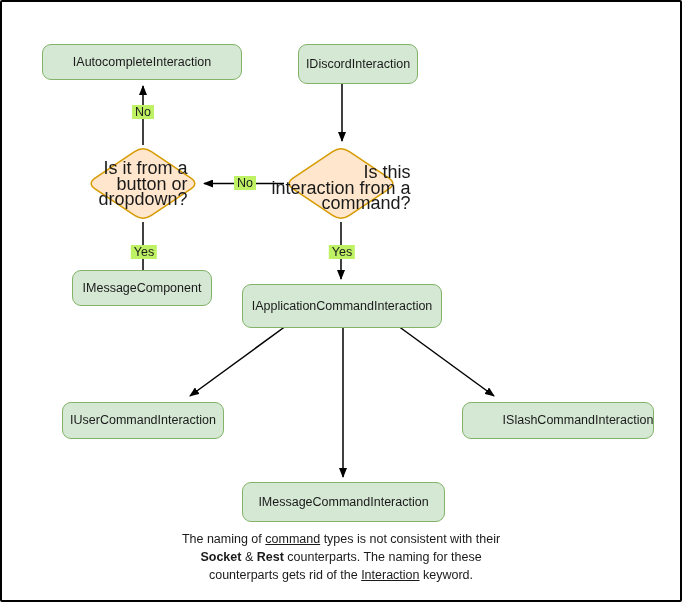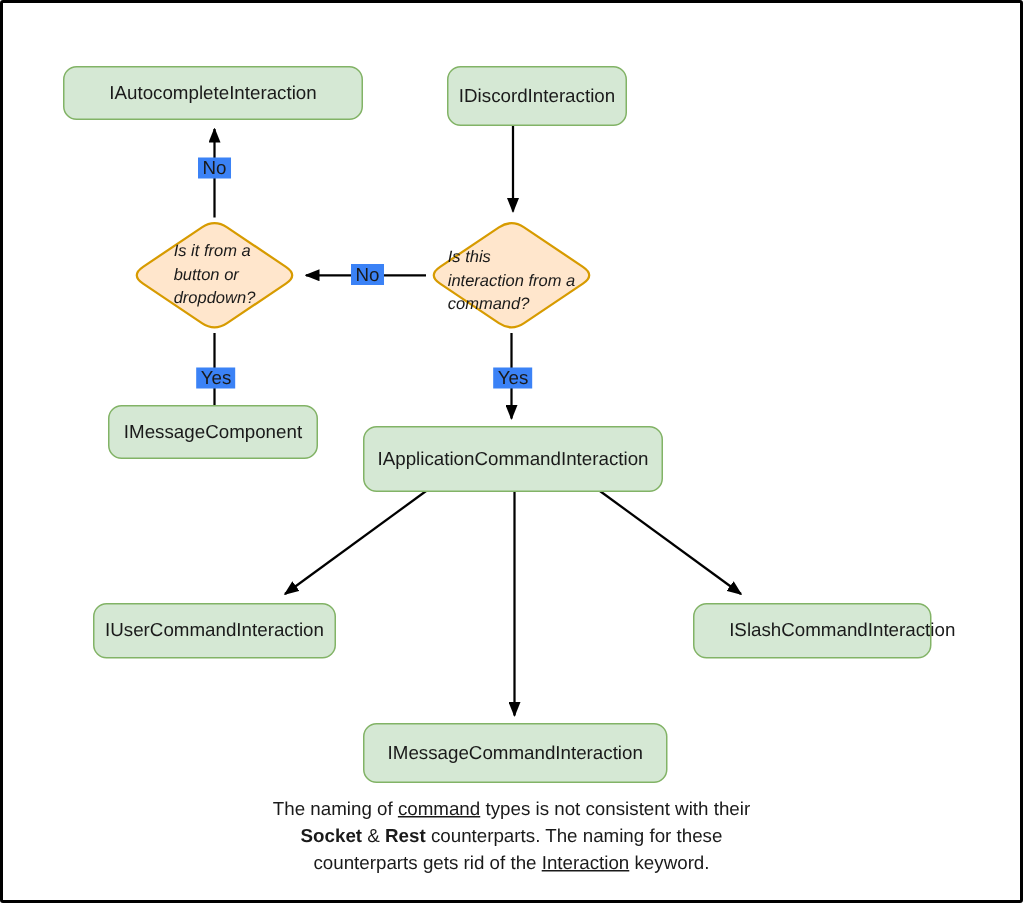--- a/index.html
+++ b/index.html
@@ -9,25 +9,25 @@
     font-family:"Liberation Sans", sans-serif; color:#1a1a1a; overflow:hidden;
   }
   .edges { position:absolute; left:0; top:0; width:682px; height:602px; }
   .node {
     position:absolute; display:flex; align-items:center; justify-content:center;
     background:#d5e8d4; border:1px solid #82b366; border-radius:9px;
     font-size:12.5px; text-align:center; box-sizing:border-box; line-height:15px;
   }
   .dlabel {
     position:absolute; transform:translate(-50%,-50%);
-    font-size:11px; line-height:15.5px; text-align:left; white-space:nowrap;font-style:italic;
+    font-size:18px; line-height:15.5px; text-align:right; white-space:nowrap;
   }
   .elabel {
     position:absolute; transform:translate(-50%,-50%);
-    background:#3b82f6; padding:0 3px; font-size:12.5px; line-height:14px;
+    background:#bef264; padding:0 3px; font-size:12.5px; line-height:14px;
   }
   .footer {
     position:absolute; left:0; width:100%; top:528px;
     text-align:center; font-size:12.5px; line-height:18px;
   }
   .b { font-weight:bold; }
   .u { text-decoration:underline; }
 </style>
 </head>
 <body>
@@ -57,21 +57,21 @@
   <div class="node" style="left:40px;  top:42px;  width:200px; height:36px;">IAutocompleteInteraction</div>
 
   <div class="node" style="left:280px; top:42px;  width:120px; height:40px;margin-left:16px;">IDiscordInteraction</div>
 
   <div class="node" style="left:70px;  top:268px; width:140px; height:36px;">IMessageComponent</div>
 
   <div class="node" style="left:240px; top:282px; width:200px; height:44px;">IApplicationCommandInteraction</div>
 
   <div class="node" style="left:60px;  top:400px; width:162px; height:37px;">IUserCommandInteraction</div>
 
-  <div class="node" style="left:460px; top:400px; width:159px; height:37px;padding-left:40px;">ISlashCommandInteraction</div>
+  <div class="node" style="left:460px; top:400px; width:192px; height:37px;padding-left:40px;">ISlashCommandInteraction</div>
 
   <div class="node" style="left:240px; top:480px; width:203px; height:40px;">IMessageCommandInteraction</div>
 
   <div class="dlabel" style="left:141px; top:182px;">
     <div>Is it from a</div>
     <div>button or</div>
     <div>dropdown?</div>
   </div>
   <div class="dlabel" style="left:339px; top:186px;">
     <div>Is this</div>

